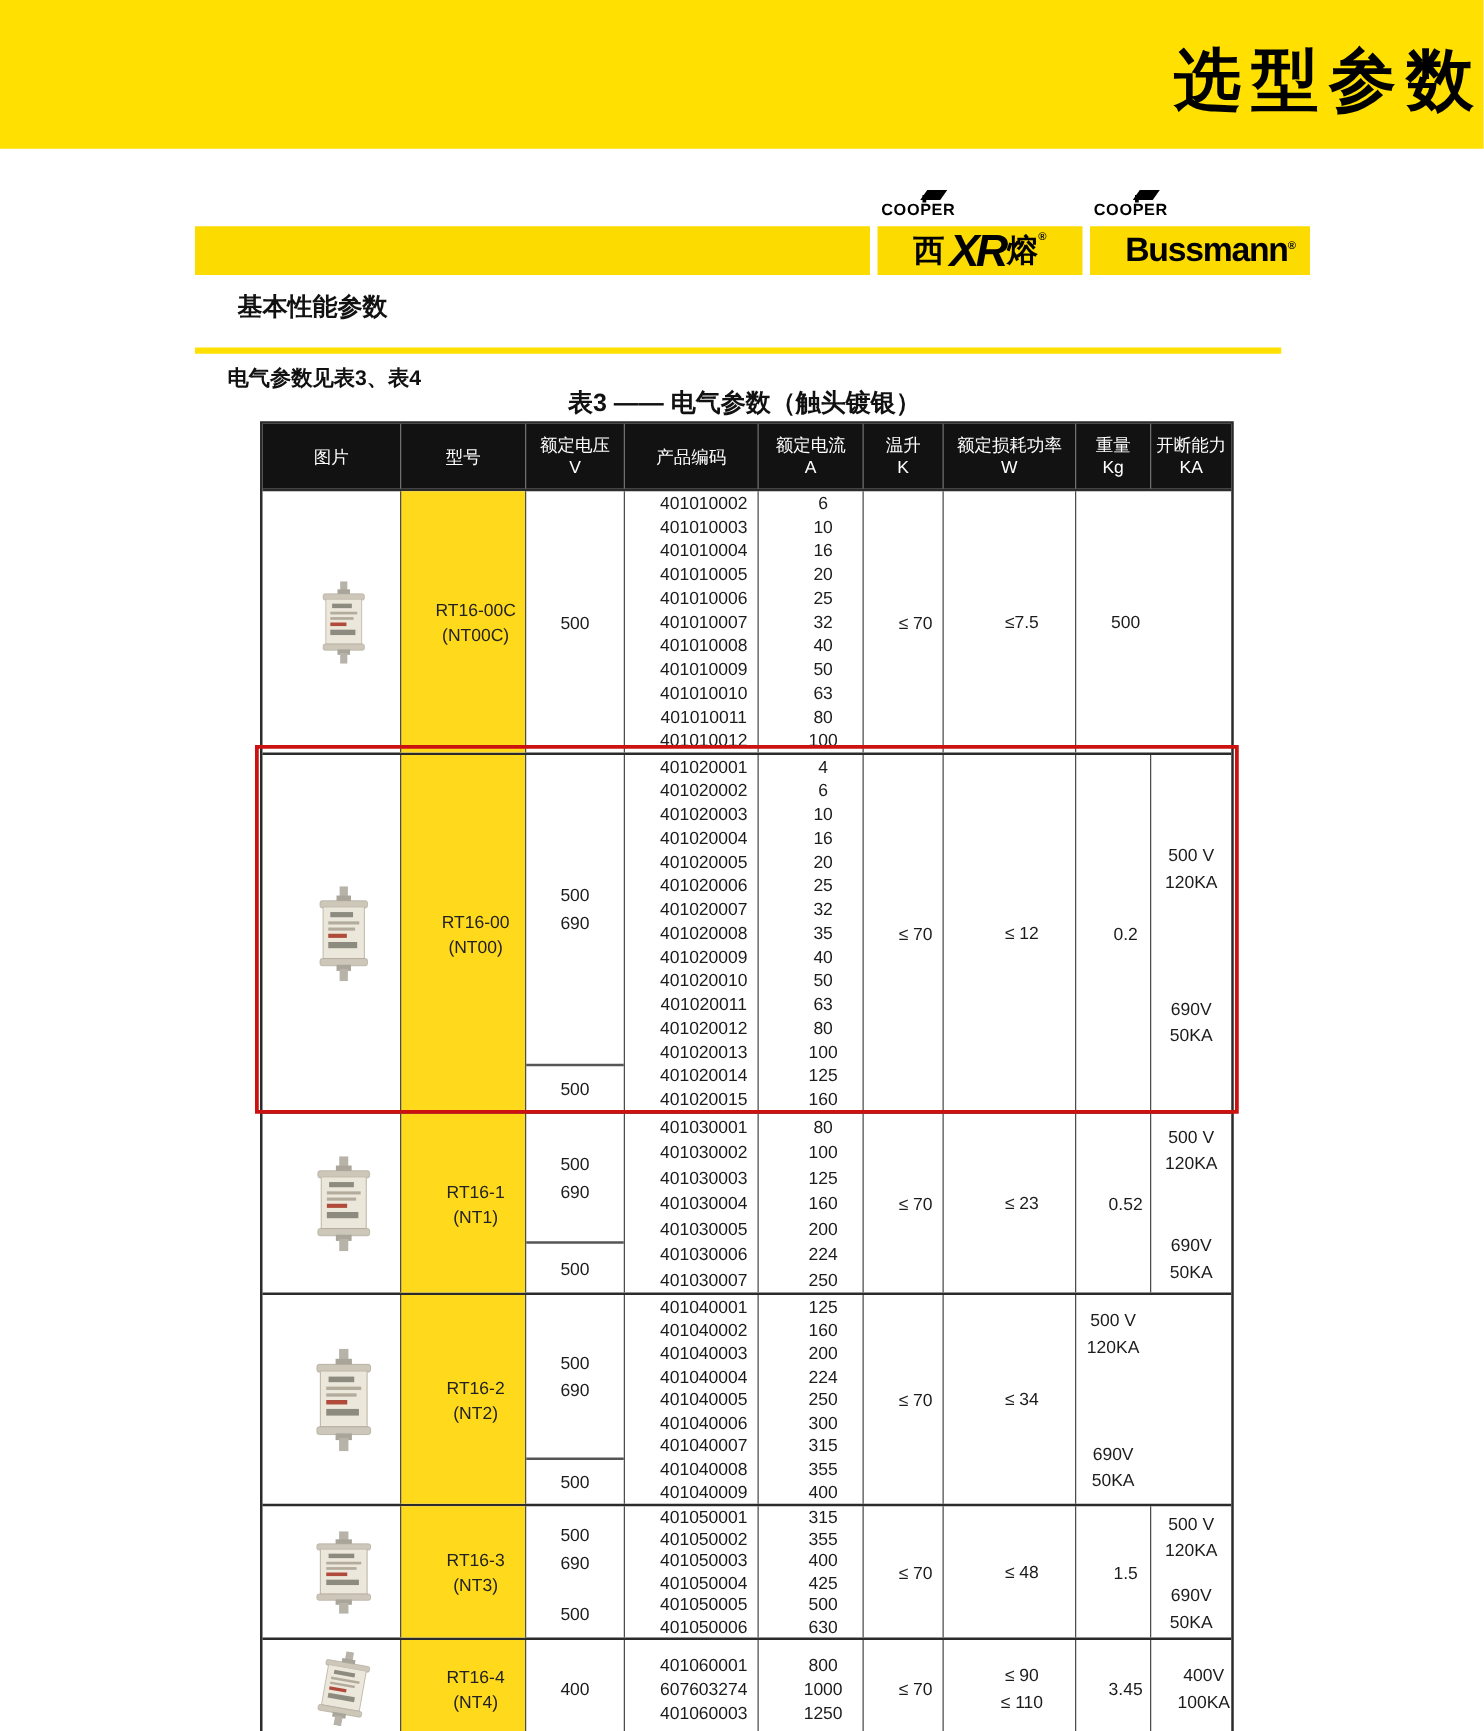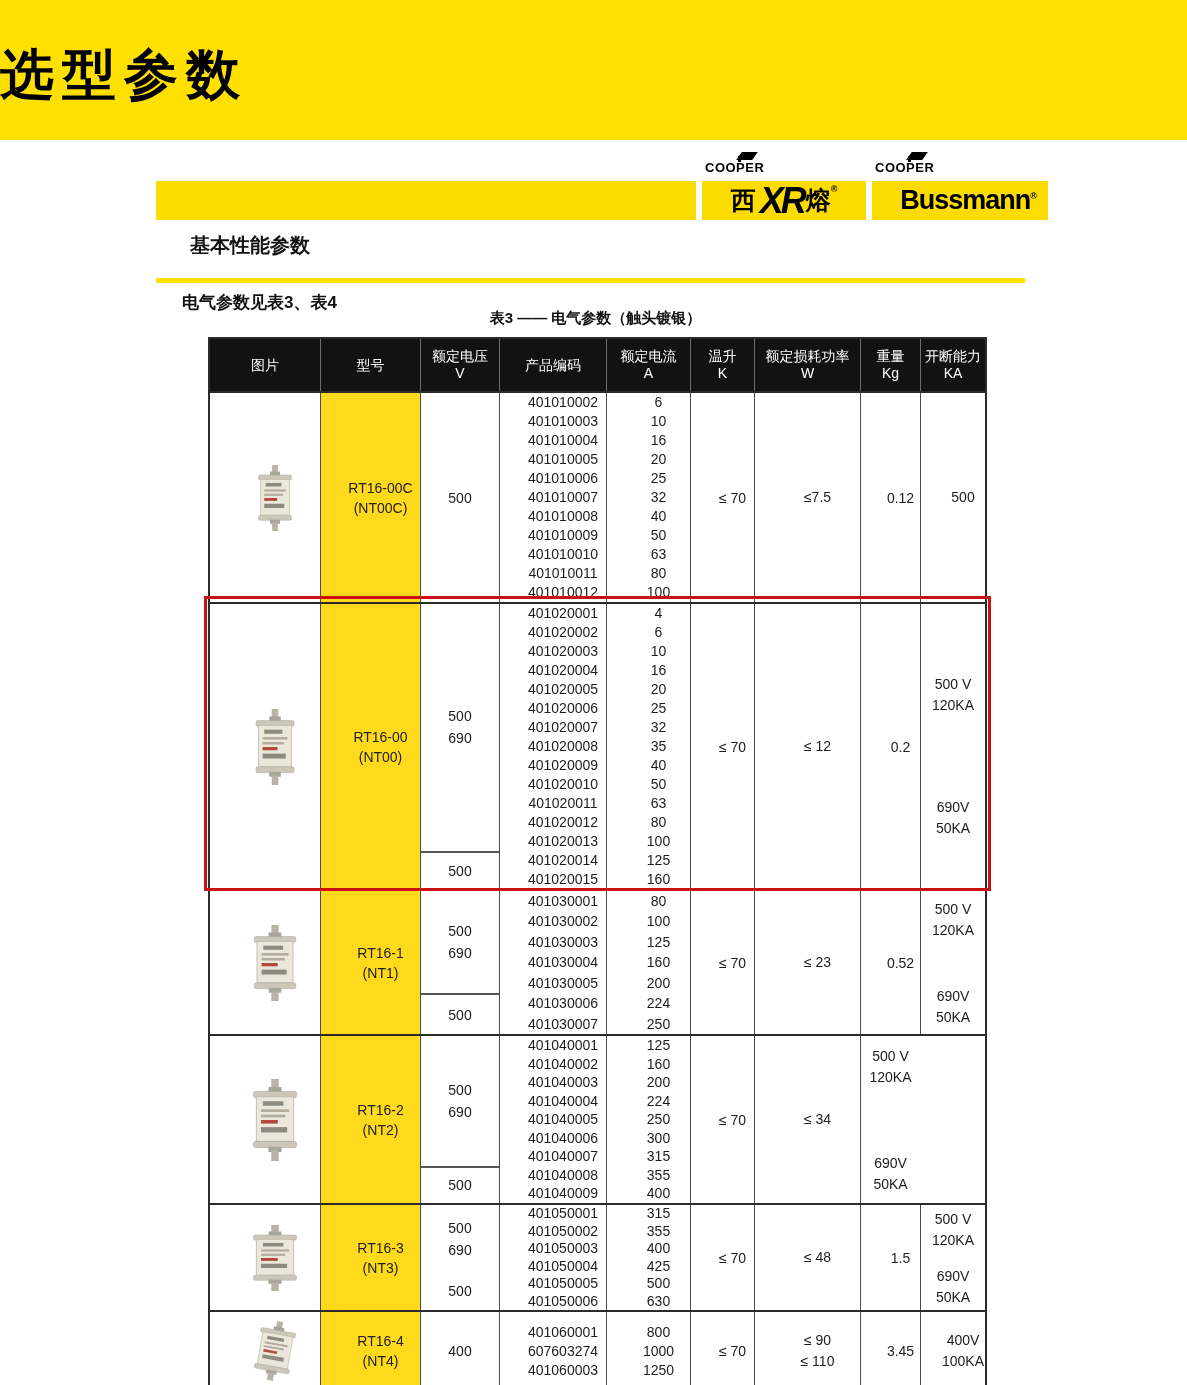--- a/index.html
+++ b/index.html
@@ -1,22 +1,22 @@
 <!DOCTYPE html>
 <html><head>
 <meta charset="utf-8">
 <style>
   html,body{margin:0;padding:0;}
   body{
     width:1187px;height:1385px;position:relative;background:#ffffff;
     font-family:"Liberation Sans",sans-serif;color:#1c1c1c;overflow:hidden;
   }
   
-  .banner{position:absolute;left:0;top:0;width:1187px;height:140px;background:#FFE000;
-    display:flex;align-items:center;justify-content:flex-start;}
+  .banner{position:absolute;left:0;top:0;width:1187px;height:119px;background:#FFE000;
+    display:flex;align-items:center;justify-content:flex-end;}
   .banner-title{font-size:54px;font-weight:bold;color:#000;letter-spacing:8px;padding-top:10px;}
   
   .strip-main{position:absolute;left:156px;top:181px;width:540px;height:39px;background:#FCDC00;}
   .logo-box{position:absolute;top:181px;height:39px;background:#FCDC00;display:flex;align-items:center;justify-content:center;}
   .xr-box{left:702px;width:164px;}
   .bm-box{left:872px;width:160px;padding-left:16px;}
   .cooper{position:absolute;top:160px;height:18px;font-size:13px;font-weight:bold;color:#000;letter-spacing:0.5px;}
   .cooper .flag{position:absolute;left:34px;top:-8px;width:16px;height:8px;background:#000;transform:skewX(-35deg);}
   .cooper .pole{position:absolute;left:33px;top:-4px;width:3px;height:6px;background:#000;}
   .cp1{left:705px;} .cp2{left:875px;}
@@ -24,21 +24,21 @@
   .xr-cn{font-size:25px;}
   .xr-xr{font-size:36px;font-style:italic;font-weight:800;letter-spacing:-3px;margin:0 2px 0 4px;}
   .xr-reg{font-size:9px;vertical-align:top;position:relative;top:-12px;}
   .bm-logo{font-size:27px;font-weight:800;letter-spacing:-1px;color:#000;}
   .bm-reg{font-size:9px;position:relative;top:-10px;}
   
   .sec-heading{position:absolute;left:190px;top:232px;font-size:20px;font-weight:bold;color:#111;}
   .yellow-rule{position:absolute;left:156px;top:278px;width:869px;height:5px;background:#FFE000;}
   .intro-text{position:absolute;left:182px;top:291px;font-size:17px;font-weight:bold;color:#111;}
   .tbl-caption{position:absolute;left:208px;top:309px;width:775px;text-align:center;
-    font-size:15px;font-weight:bold;color:#111;}
+    font-size:20px;font-weight:bold;color:#111;}
   
   .spec-table{position:absolute;left:208px;top:337px;width:775px;border:2px solid #2b2b2b;}
   .grid-row{display:grid;grid-template-columns:110px 100px 79px 107px 84px 64px 106px 60px 65px;}
   .thead{height:52px;background:#121212;color:#fff;}
   .th{display:flex;flex-direction:column;align-items:center;justify-content:center;
     font-size:14px;line-height:17px;border-left:1px solid #6f6f6f;}
   .th:first-child{border-left:none;}
   .section{border-top:2px solid #2b2b2b;}
   .cell{display:flex;align-items:center;justify-content:center;border-left:1px solid #4c4c4c;
     font-size:14px;position:relative;min-width:0;padding-left:20px;}
@@ -196,21 +196,20 @@
           <div>80</div>
           <div>100</div>
         </div>
       </div>
     <div class="cell">≤ 70</div>
     <div class="cell power">
         <div class="bgroup">
           <div>≤7.5</div>
         </div>
       </div>
-    <div class="cell">0.12</div>
     <div class="cell brk">
       <div class="bgroup">
           <div>500</div>
         </div>
     </div>
   </div>
 
   <div class="grid-row section" style="height:285px">
     <div class="cell">
       <svg class="fuse" viewBox="0 0 60 92" width="50" height="76">

